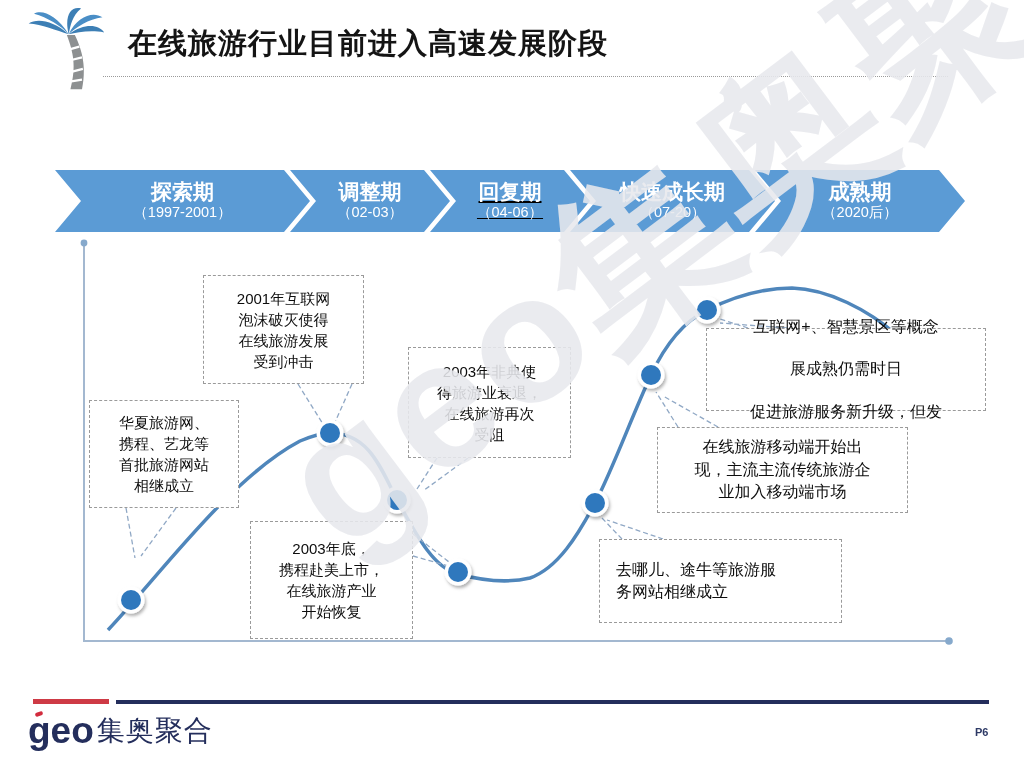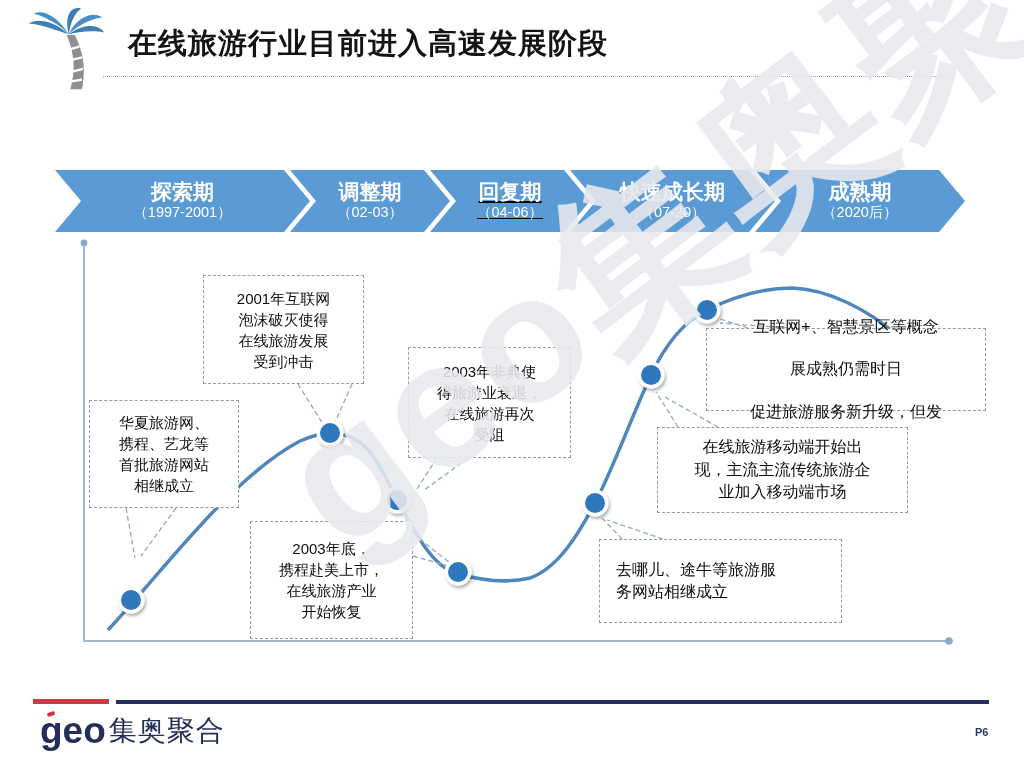--- a/index.html
+++ b/index.html
@@ -41,21 +41,21 @@
   .co-left{text-align:left;padding-left:16px;}
 
   
   .watermark{position:absolute;left:305px;top:415px;z-index:40;font-size:180px;font-weight:700;
              color:rgba(231,232,237,0.88);white-space:nowrap;letter-spacing:4px;
              transform:rotate(-37deg);transform-origin:0 50%;pointer-events:none;line-height:1;}
 
   
   .foot-red{position:absolute;left:33px;top:699px;width:76px;height:5px;background:#ce3a45;}
   .foot-navy{position:absolute;left:116px;top:700px;width:873px;height:4px;background:#242e5c;}
-  .foot-logo{position:absolute;left:40px;top:710px;display:flex;align-items:baseline;}
+  .foot-logo{position:absolute;left:28px;top:710px;display:flex;align-items:baseline;}
   .foot-logo .geo{font-size:37px;font-weight:800;color:#242e5c;letter-spacing:0;position:relative;}
   .geo-mark{position:absolute;left:7px;top:2px;width:8px;height:4px;background:#d22c3e;transform:rotate(-20deg);border-radius:2px;}
   .foot-logo .cn{font-size:28px;font-weight:400;color:#242e5c;margin-left:3px;position:relative;top:-3px;letter-spacing:1px;}
   .page-num{position:absolute;left:975px;top:726px;font-size:11px;font-weight:700;color:#2e3a66;}
 </style>
 </head>
 <body>
 
 <div id="slide">
 

